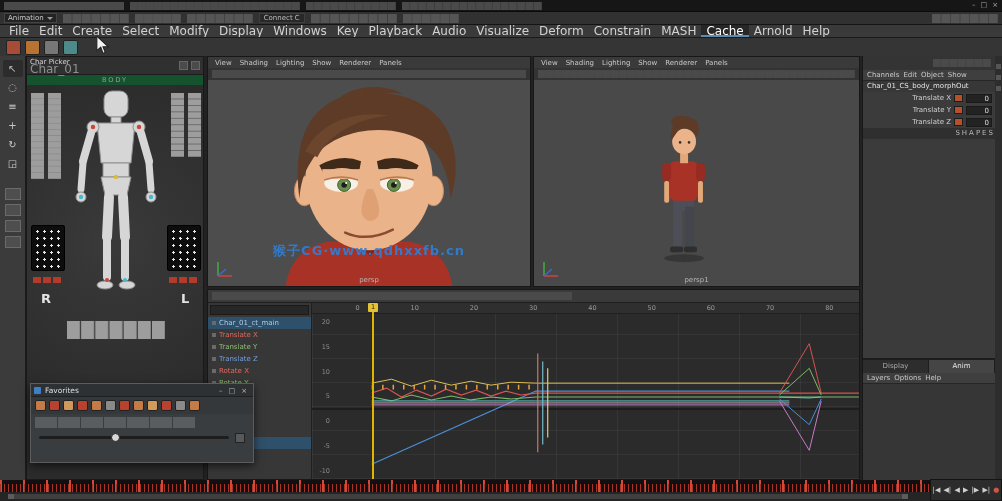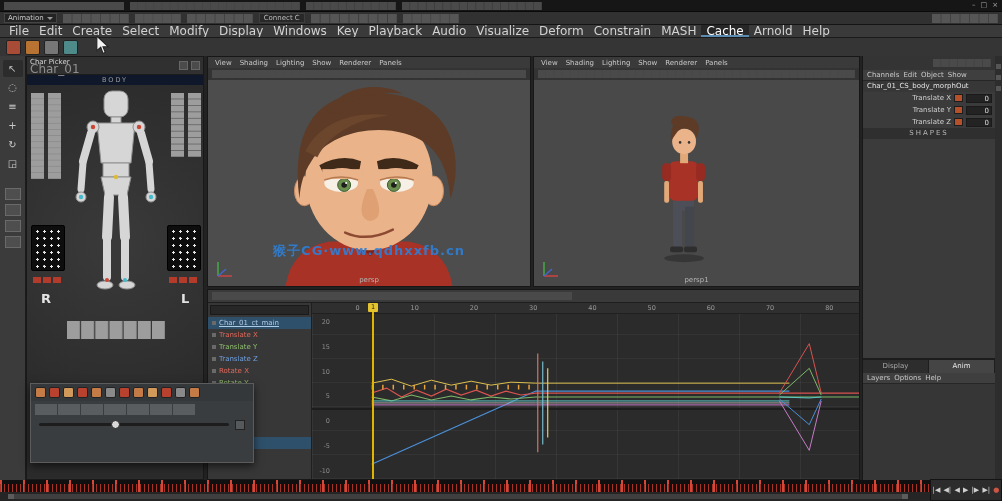--- a/index.html
+++ b/index.html
@@ -47,21 +47,21 @@
   .layout-btn{width:16px;height:12px;border:1px solid #6a6a6a;background:
      linear-gradient(90deg,#4e4e4e 49%,#6a6a6a 49% 51%,#4e4e4e 51%)}
 
   
   #picker{position:absolute;left:26px;top:0;width:178px;height:424px;background:#2c2c2c;border:1px solid #191919}
   #picker-head{height:18px;padding:1px 3px;display:flex;justify-content:space-between;align-items:center;background:#303030;border-bottom:1px solid #1c1c1c}
   #picker-head .t{font-size:7px;color:#d5d5d5;line-height:8px}
   #picker-head .s{font-size:12px;color:#8f8f8f;line-height:7px}
   #picker-head .hicons{display:flex;gap:3px}
   #picker-head .hicons span{width:9px;height:9px;background:#4b4b4b;border:1px solid #666}
-  #picker-section{height:10px;background:#0f172a;text-align:center;font-size:6.5px;color:#9a9a9a;line-height:10px;letter-spacing:2px}
+  #picker-section{height:10px;background:#14532d;text-align:center;font-size:6.5px;color:#9a9a9a;line-height:10px;letter-spacing:2px}
   #picker-body{position:relative;height:392px;background:
      radial-gradient(circle at 50% 40%, #3a3a3a 0%, #2b2b2b 70%)}
   .btn-cluster{background-image:linear-gradient(#9d9d9d,#9d9d9d);background-size:13px 6px;background-repeat:space}
   .dot-panel{background-color:#0d0d0d;border:1px solid #000;border-radius:2px;
      background-image:radial-gradient(#e8e8e8 1px,transparent 1.4px),radial-gradient(#c06040 1px,transparent 1.4px);
      background-size:7px 7px,14px 14px;background-position:2px 2px,5px 5px}
   .red-cluster{background-image:linear-gradient(#b23b2b,#b23b2b);background-size:8px 6px;background-repeat:space}
   .side-letter{position:absolute;font-size:13px;font-weight:bold;color:#e3e3e3}
 
   
@@ -122,21 +122,21 @@
   #rightpanel{position:absolute;left:862px;top:0;width:133px;height:424px;background:#3b3b3b;border-left:1px solid #181818;display:flex;flex-direction:column}
   #rp-icons{height:14px;display:flex;justify-content:flex-end;align-items:center;padding:0 4px;background:#343434}
   #rp-icons .icostrip{width:58px;height:9px}
   .rp-menus{height:11px;display:flex;gap:4px;align-items:center;padding:0 4px;background:#3f3f3f;border-bottom:1px solid #262626}
   .rp-menus span{font-size:7px;color:#c9c9c9}
   #cb-object{height:11px;font-size:7px;color:#e2e2e2;padding:0 4px;line-height:11px;white-space:nowrap;overflow:hidden;text-overflow:ellipsis;background:#373737}
   .attr-row{height:12px;display:flex;align-items:center;justify-content:flex-end;gap:3px;padding-right:3px}
   .attr-row .al{font-size:7px;color:#cfcfcf}
   .keybox{width:9px;height:8px;background:#b5502a;border:1px solid #1d1d1d}
   .valbox{width:26px;height:9px;background:#232323;border:1px solid #1a1a1a;font-size:7px;color:#ddd;text-align:right;padding-right:2px;line-height:8px}
-  #cb-shapes-h{height:11px;background:#2f2f2f;text-align:center;font-size:7px;color:#b7b7b7;letter-spacing:2px;line-height:11px}
+  #cb-shapes-h{height:11px;background:#2f2f2f;text-align:right;font-size:7px;color:#b7b7b7;letter-spacing:2px;line-height:11px}
   .shape-row{height:10px;font-size:6.8px;color:#c3c3c3;padding-left:8px;line-height:10px;white-space:nowrap;overflow:hidden}
   #rp-lower{margin-top:auto;border-top:2px solid #1c1c1c;background:#363636}
   #layer-tabs{height:13px;display:flex}
   #layer-tabs span{flex:1;text-align:center;font-size:7px;line-height:13px;background:#2d2d2d;color:#a9a9a9;border-right:1px solid #1e1e1e}
   #layer-tabs span:nth-child(2){background:#454545;color:#e8e8e8}
   .layer-row{height:13px;display:flex;align-items:center;gap:4px;padding:0 4px;font-size:7px}
   .layer-row .chk{width:8px;height:8px;background:#e8e8e8;border:1px solid #222}
   .layer-row:nth-child(1){background:#33617f;color:#fff}
   #rp-lowfill{height:96px}
 
@@ -295,20 +295,25 @@
         <div class="dot-panel abs" style="left:140px;top:140px;width:34px;height:46px"></div>
         <div class="red-cluster abs" style="left:6px;top:192px;width:28px;height:8px"></div>
         <div class="red-cluster abs" style="left:142px;top:192px;width:28px;height:8px"></div>
         <div class="side-letter" style="left:14px;top:206px">R</div>
         <div class="side-letter" style="left:154px;top:206px">L</div>
         <div class="btn-cluster abs" style="left:40px;top:236px;width:98px;height:18px"></div>
       </div>
     </div>
 
     <div id="floatwin">
+      <div id="fw-title">
+        <span class="fwicon"></span>
+        <span class="fwt">Favorites</span>
+        <span class="fwc"><span>–</span><span>□</span><span>×</span></span>
+      </div>
       <div id="fw-row1">
           <span class="fw-icon" style="background: rgb(197, 123, 69);"></span>
           <span class="fw-icon" style="background: rgb(184, 66, 46);"></span>
           <span class="fw-icon" style="background: rgb(210, 154, 90);"></span>
           <span class="fw-icon" style="background: rgb(184, 66, 46);"></span>
           <span class="fw-icon" style="background: rgb(197, 123, 69);"></span>
           <span class="fw-icon" style="background: rgb(138, 138, 138);"></span>
           <span class="fw-icon" style="background: rgb(184, 66, 46);"></span>
           <span class="fw-icon" style="background: rgb(197, 123, 69);"></span>
           <span class="fw-icon" style="background: rgb(210, 154, 90);"></span>
@@ -421,21 +426,21 @@
 
     <div id="graph">
       <div id="gtoolbar">
           <div class="icostrip"></div>
         </div>
       <div id="gbody">
         <div id="ge-outliner">
           <div id="ge-search"></div>
           <div>
               <div class="ge-row">
-              <span style="color: rgb(174, 203, 228); text-decoration: underline;">Char_01_ct_main</span>
+              <span style="color: rgb(174, 203, 228);">Char_01_ct_main</span>
             </div>
               <div class="ge-row">
               <span style="color: rgb(224, 104, 90);">Translate X</span>
             </div>
               <div class="ge-row">
               <span style="color: rgb(143, 191, 111);">Translate Y</span>
             </div>
               <div class="ge-row">
               <span style="color: rgb(111, 159, 223);">Translate Z</span>
             </div>

